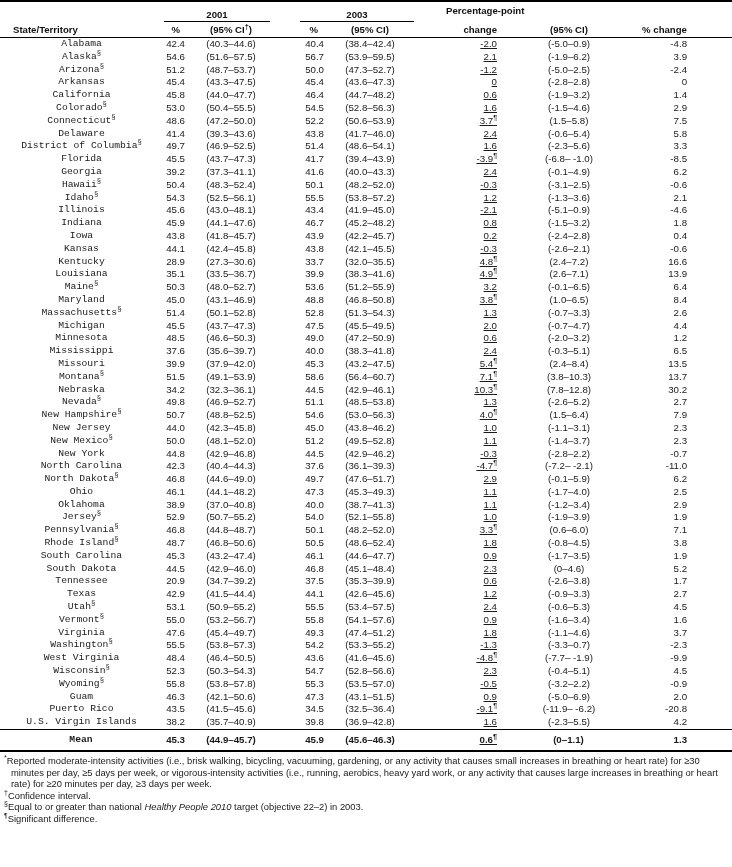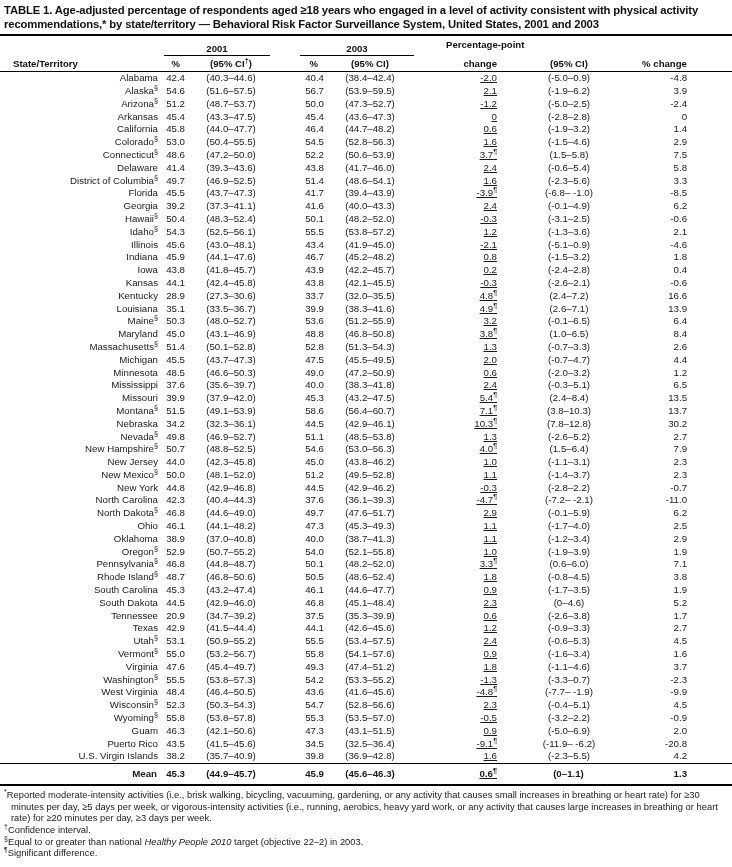--- a/index.html
+++ b/index.html
@@ -19,41 +19,40 @@
   .spanner{border-bottom:1px solid #000;text-align:center;padding:7px 0 1px 0;margin:0 4px 0 6px;}
   .spanner2{margin:0 0 0 26px;}
   th.h-pp{text-align:left;padding-left:32px;vertical-align:top;padding-top:3px;}
   th.h-pct{text-align:right;padding-right:8px;}
   th.h-ci{text-align:center;}
   th.h-chg{text-align:right;padding-right:3px;}
   th.h-ci3{text-align:center;padding-left:8px;}
   th.h-pchg{text-align:center;padding-right:33px;}
   tbody td{font-size:9.7px;height:12.8px;line-height:12.8px;white-space:nowrap;
            padding:0;color:#1a1a1a;}
-  td.c-state{text-align:right;padding-left:5px;}
+  td.c-state{text-align:center;padding-left:5px;font-family:Liberation Mono, monospace;}
   td.c-num{text-align:right;padding-right:3px;}
   td.c-num2{padding-right:2px;}
   td.c-ci{text-align:center;}
   td.c-ci3{padding-left:8px;margin-top:48px;}
   td.c-chg{text-align:right;padding-right:3px;text-decoration:underline;}
   td.c-pchg{text-align:right;padding-right:45px;}
   sup{font-size:7.2px;vertical-align:super;line-height:0;}
   tfoot td{border-top:1px solid #000;border-bottom:2.5px solid #000;font-weight:bold;
            font-size:9.7px;padding-top:4px;padding-bottom:5px;white-space:nowrap;}
   .footnotes{padding:3px 2px 0 4px;font-size:9.4px;line-height:11.6px;color:#1a1a1a;}
   .fn{padding-left:7px;text-indent:-7px;}
   .fn sup{font-size:7px;}
   .fn i{font-style:italic;}
 </style>
 </head>
 <body>
 
 <div class="page">
 
-  <div class="title">TABLE 1. Age-adjusted percentage of respondents aged ≥18 years who engaged in a level of activity consistent with physical activity recommendations,* by state/territory — Behavioral Risk Factor Surveillance System, United States, 2001 and 2003</div>
 
   <table class="tbl">
     <colgroup>
       <col class="c1">
         <col class="c2">
         <col class="c3">
         <col class="c4">
       <col class="c5">
         <col class="c6">
         <col class="c7">
@@ -445,21 +444,21 @@
           <td class="c-state"><span>Oklahoma</span></td>
           <td class="c-num"><span>38.9</span></td>
           <td class="c-ci"><span>(37.0–40.8)</span></td>
           <td class="c-num c-num2"><span>40.0</span></td>
           <td class="c-ci"><span>(38.7–41.3)</span></td>
           <td class="c-chg"><span>1.1</span></td>
           <td class="c-ci c-ci3"><span>(-1.2–3.4)</span></td>
           <td class="c-pchg"><span>2.9</span></td>
         </tr>
         <tr>
-          <td class="c-state"><span>Oregon</span><sup>§</sup></td>
+          <td class="c-state"><span>Jersey</span><sup>§</sup></td>
           <td class="c-num"><span>52.9</span></td>
           <td class="c-ci"><span>(50.7–55.2)</span></td>
           <td class="c-num c-num2"><span>54.0</span></td>
           <td class="c-ci"><span>(52.1–55.8)</span></td>
           <td class="c-chg"><span>1.0</span></td>
           <td class="c-ci c-ci3"><span>(-1.9–3.9)</span></td>
           <td class="c-pchg"><span>1.9</span></td>
         </tr>
         <tr>
           <td class="c-state"><span>Pennsylvania</span><sup>§</sup></td>

